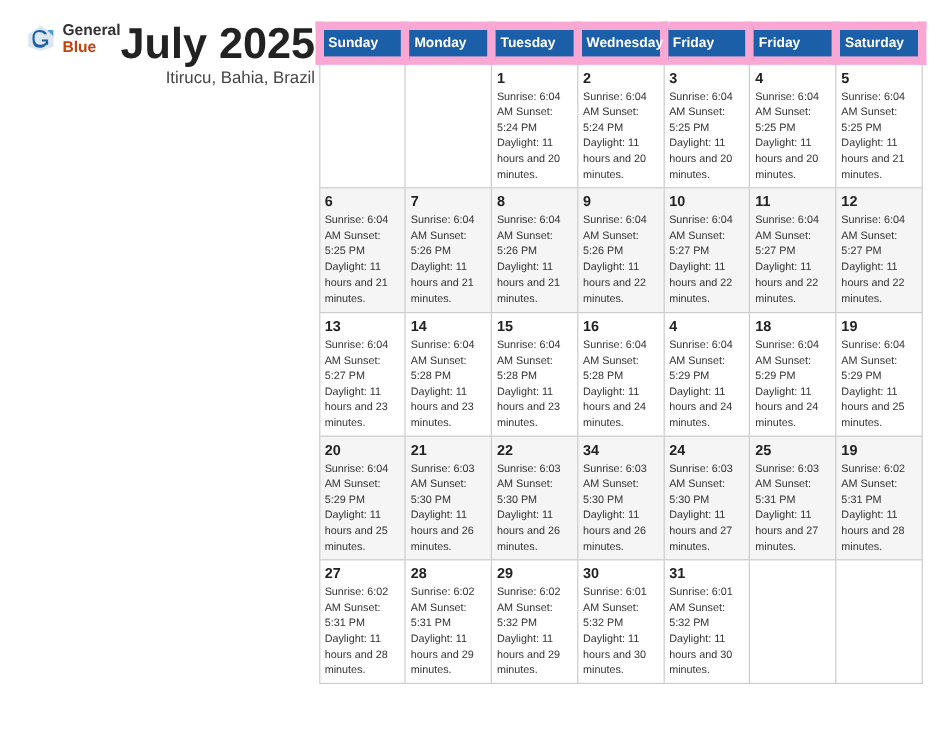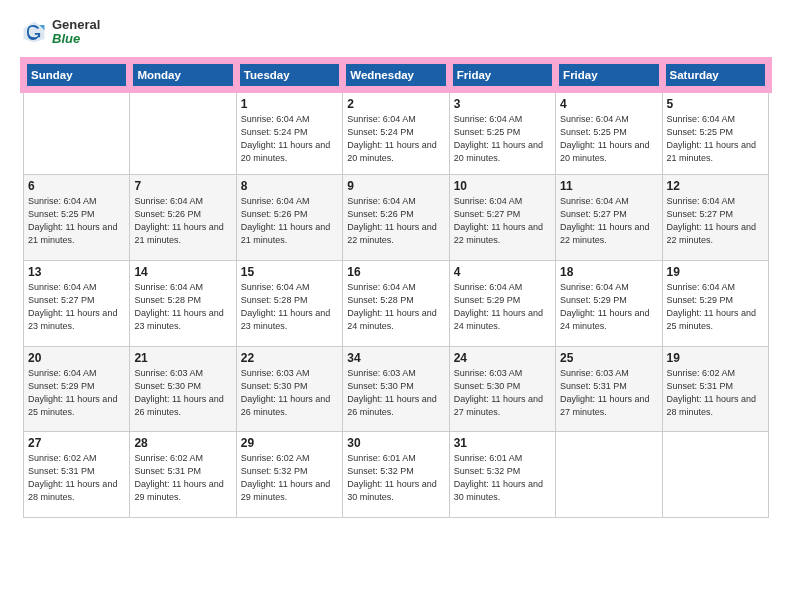--- a/index.html
+++ b/index.html
@@ -8,42 +8,42 @@
       height: 612px;
       font-family: Arial, sans-serif;
       background: #fff;
       overflow: hidden;
     }
     .page {
       width: 792px;
       height: 528px;
       padding: 18px 20px 10px 20px;
       display: flex;
-      flex-direction: column;
+      flex-direction: row;
     }
     .header {
       display: flex;
       justify-content: space-between;
       align-items: flex-start;
       margin-bottom: 10px;
     }
     .logo {
       display: flex;
       align-items: center;
       gap: 4px;
     }
     .logo-text {
       display: flex;
       flex-direction: column;
       font-size: 13px;
       font-weight: bold;
       line-height: 1.1;
     }
     .logo-general { color: #333; }
-    .logo-blue { color: #15803d; font-style: italic; }
+    .logo-blue { color: #c2410c; }
     .logo-icon {
       width: 28px;
       height: 28px;
     }
     .title-block {
       text-align: right;
     }
     .title-month {
       font-size: 36px;
       font-weight: bold;
@@ -105,20 +105,24 @@
     <div class="logo">
       <svg class="logo-icon" viewBox="0 0 32 32">
         <polygon points="16,4 28,12 28,24 16,28 4,24 4,12" fill="#1a5fa8" opacity="0.15"></polygon>
         <path d="M14 10 Q10 10 10 16 Q10 22 16 22 Q20 22 21 19 L17 19 L17 17 L23 17 L23 22 L21 22 Q19 25 15 25 Q8 25 8 16 Q8 8 15 8 Q20 8 22 12 L19 12 Q18 10 14 10 Z" fill="#1a5fa8"></path>
         <path d="M22 8 L28 8 L28 14 Z" fill="#4a9fd4"></path>
       </svg>
       <div class="logo-text">
         <span class="logo-general">General</span>
         <span class="logo-blue">Blue</span>
       </div>
+    </div>
+    <div class="title-block">
+      <div class="title-month">July 2025</div>
+      <div class="title-location">Itirucu, Bahia, Brazil</div>
     </div>
   </div>
 
   <table class="calendar">
     <thead>
       <tr>
         <th>Sunday</th>
         <th>Monday</th>
         <th>Tuesday</th>
         <th>Wednesday</th>

